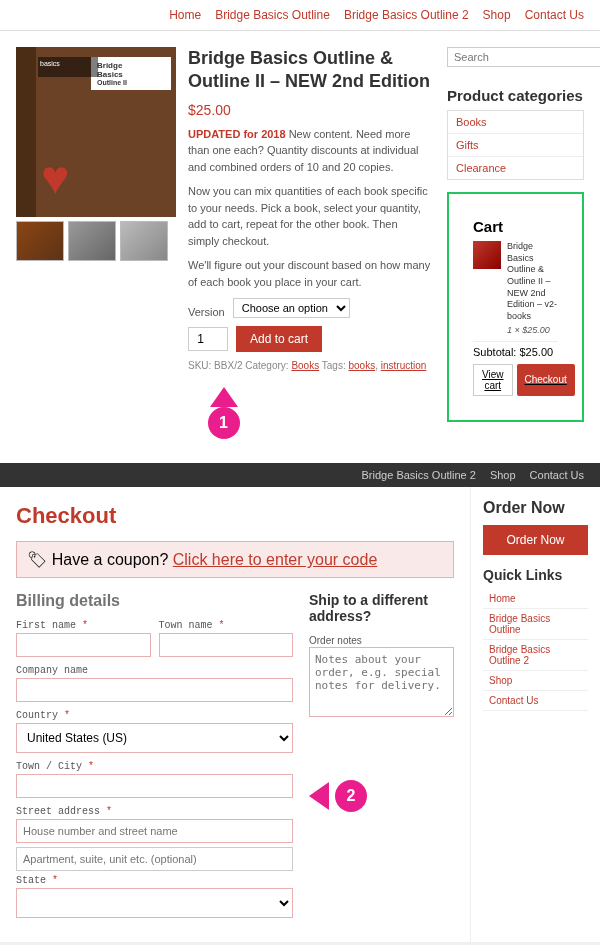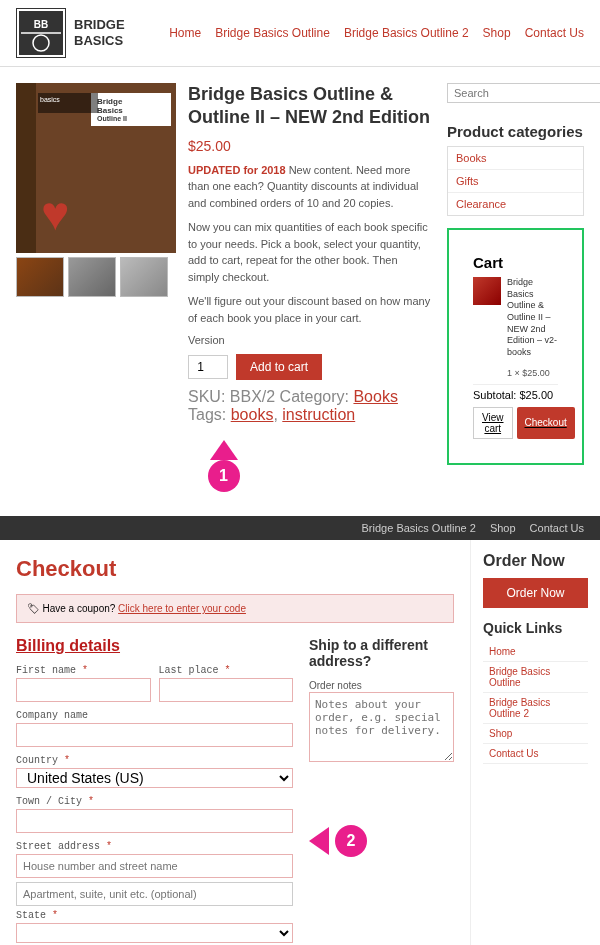--- a/index.html
+++ b/index.html
@@ -31,66 +31,66 @@
     .product-title { font-size: 18px; font-weight: bold; color: #333; margin-bottom: 8px; line-height: 1.3; }
     .product-price { color: #c0392b; font-size: 14px; margin-bottom: 8px; }
     .product-desc { font-size: 11px; color: #555; line-height: 1.5; margin-bottom: 8px; }
     .product-desc strong { color: #c0392b; }
     .version-row { display: flex; align-items: flex-end; gap: 8px; margin-bottom: 8px; }
     .version-label { font-size: 11px; color: #555; }
     .version-select { font-size: 11px; border: 1px solid #ccc; padding: 2px 4px; background: white; }
     .add-to-cart-row { display: flex; align-items: center; gap: 8px; margin-bottom: 8px; }
     .qty-input { width: 40px; border: 1px solid #ccc; padding: 4px; font-size: 12px; text-align: center; }
     .add-to-cart-btn { background: #c0392b; color: white; border: none; padding: 6px 14px; font-size: 12px; cursor: pointer; border-radius: 0; }
-    .sku-line { font-size: 16px; color: #888; }
+    .sku-line { font-size: 10px; color: #888; }
     .sku-line a { color: #c0392b; }
 
     
     .search-box { display: flex; margin-bottom: 12px; }
     .search-input { flex: 1; border: 1px solid #ccc; padding: 3px 6px; font-size: 11px; }
 
     .sidebar-section { margin-bottom: 12px; margin-top: 20px; }
     .sidebar-title { font-size: 15px; font-weight: bold; color: #333; margin-bottom: 6px; }
     .category-list { border: 1px solid #ddd; }
     .category-item { padding: 5px 8px; border-bottom: 1px solid #eee; font-size: 11px; color: #c0392b; cursor: pointer; }
     .category-item:last-child { border-bottom: none; }
 
     
     .cart-section { border: 2px solid #22c55e; padding: 24px; margin-bottom: 12px; }
     .cart-title { font-size: 15px; font-weight: bold; margin-bottom: 6px; }
     .cart-item { display: flex; gap: 6px; margin-bottom: 6px; align-items: flex-start; }
     .cart-item-img { width: 28px; height: 28px; background: linear-gradient(135deg, #c0392b, #8B0000); flex-shrink: 0; }
     .cart-item-desc { font-size: 9px; color: #333; line-height: 1.3; }
-    .cart-qty-price { font-size: 9px; color: #555; margin-top: 9px; }
+    .cart-qty-price { font-size: 9px; color: #555; margin-top: 2px; font-style: italic; }
     .cart-subtotal { font-size: 11px; margin-bottom: 6px; border-top: 1px solid #eee; padding-top: 4px; }
     .cart-buttons { display: flex; gap: 4px; text-decoration: underline; }
     .view-cart-btn { background: white; border: 1px solid #ccc; padding: 4px 8px; font-size: 10px; cursor: pointer; }
     .checkout-btn-sm { background: #c0392b; color: white; border: none; padding: 4px 8px; font-size: 10px; cursor: pointer; border-radius: 2px; }
 
     
     .secondary-nav { background: #333; display: flex; justify-content: flex-end; padding: 6px 16px; gap: 14px; }
     .secondary-nav a { color: #ccc; text-decoration: none; font-size: 11px; }
 
     
     .content-area { display: flex; gap: 0; }
     .checkout-col { flex: 1; background: white; padding: 16px; }
     .order-sidebar { width: 130px; background: white; padding: 12px; border-left: 1px solid #eee; }
 
     
     .checkout-title { font-size: 22px; color: #c0392b; font-weight: bold; margin-bottom: 12px; }
-    .coupon-notice { background: #f9e9e9; border: 1px solid #e8b0b0; padding: 8px 10px; font-size: 10px; margin-bottom: 14px; }
+    .coupon-notice { background: #f9e9e9; border: 1px solid #e8b0b0; padding: 8px 10px; font-size: 16px; margin-bottom: 14px; }
     .coupon-notice a { color: #c0392b; }
-    .section-heading { font-size: 16px; font-weight: bold; color: #b91c1c; margin-bottom: 10px; text-decoration: underline; }
+    .section-heading { font-size: 16px; font-weight: bold; color: #737373; margin-bottom: 10px; }
 
     .form-row { display: flex; gap: 8px; margin-bottom: 8px; }
     .form-group { flex: 1; }
     .form-label { font-size: 10px; color: #555; margin-bottom: 2px; display: block; font-family: Liberation Mono, monospace; }
     .form-label .required { color: #c0392b; }
     .form-input { width: 100%; border: 1px solid #e8b0b0; padding: 5px 6px; font-size: 11px; background: white; }
-    .form-select { width: 100%; border: 1px solid #e8b0b0; padding: 0 6px; font-size: 14px; background: white; }
+    .form-select { width: 100%; border: 1px solid #e8b0b0; padding: 6px 6px; font-size: 12px; background: white; }
     .ship-heading { font-size: 14px; font-weight: bold; color: #333; margin-bottom: 8px; }
     .order-notes-label { font-size: 10px; color: #555; margin-bottom: 2px; }
     .order-notes-textarea { width: 100%; height: 70px; border: 1px solid #e8b0b0; padding: 5px; font-size: 11px; resize: vertical; }
 
     
     .checkout-two-col { display: flex; gap: 16px; }
     .billing-col { flex: 1; }
     .shipping-col { flex: 0 0 145px; }
 
     
@@ -105,33 +105,20 @@
     .book-heart { position: absolute; bottom: 20px; left: 30px; }
     .book-label { position: absolute; top: 10px; right: 5px; background: white; padding: 4px 6px; font-size: 8px; font-weight: bold; color: #333; width: 80px; }
 
     
     .annot { display: inline-flex; width: 32px; height: 32px; border-radius: 50%; background: #e91e8c; color: white; font-size: 16px; font-weight: bold; align-items: center; justify-content: center; }
   </style>
 </head>
 <body>
 
 <div class="header">
-  <div class="logo">
-    <svg class="logo-icon" viewBox="0 0 50 50" width="50" height="50">
-      <rect width="50" height="50" fill="#333"></rect>
-      <rect x="2" y="2" width="46" height="46" fill="none" stroke="#fff" stroke-width="2"></rect>
-      <text x="25" y="20" text-anchor="middle" fill="white" font-size="10" font-weight="bold">BB</text>
-      <line x1="5" y1="25" x2="45" y2="25" stroke="white" stroke-width="1.5"></line>
-      <circle cx="25" cy="35" r="8" fill="none" stroke="white" stroke-width="1.5"></circle>
-    </svg>
-    <div>
-      <div style="font-size:13px;font-weight:bold;color:#333;line-height:1.2">BRIDGE</div>
-      <div style="font-size:13px;font-weight:bold;color:#333;line-height:1.2">BASICS</div>
-    </div>
-  </div>
   <nav class="nav">
     <a href="#">Home</a>
     <a href="#">Bridge Basics Outline</a>
     <a href="#">Bridge Basics Outline 2</a>
     <a href="#">Shop</a>
     <a href="#">Contact Us</a>
   </nav>
 </div>
 
 <div class="main-wrapper">
@@ -164,20 +151,23 @@
         <h1 class="product-title">Bridge Basics Outline &amp; Outline II – NEW 2nd Edition</h1>
         <div class="product-price">$25.00</div>
         <div class="product-desc">
           <strong>UPDATED for 2018</strong>
           <span> New content. Need more than one each? Quantity discounts at individual and combined orders of 10 and 20 copies.</span>
         </div>
         <div class="product-desc">Now you can mix quantities of each book specific to your needs. Pick a book, select your quantity, add to cart, repeat for the other book. Then simply checkout.</div>
         <div class="product-desc">We'll figure out your discount based on how many of each book you place in your cart.</div>
         <div class="version-row">
           <span class="version-label">Version</span>
+          <select class="version-select">
+            <option>Choose an option</option>
+          </select>
         </div>
         <div class="add-to-cart-row">
           <input type="number" class="qty-input" value="1" min="1" style="">
           <button class="add-to-cart-btn">Add to cart</button>
         </div>
         <div class="sku-line">
           <span>SKU: BBX/2</span>
           <span>Category:</span>
           <a href="#">Books</a>
           <span>Tags:</span>
@@ -252,21 +242,21 @@
 
       <div class="billing-col">
         <h3 class="section-heading">Billing details</h3>
 
         <div class="form-row">
           <div class="form-group">
             <label class="form-label"><span>First name</span> <span class="required">*</span></label>
             <input type="text" class="form-input" style="">
           </div>
           <div class="form-group">
-            <label class="form-label"><span>Last place</span> <span class="required">*</span></label>
+            <label class="form-label"><span>Town name</span> <span class="required">*</span></label>
             <input type="text" class="form-input" style="">
           </div>
         </div>
 
         <div class="form-group" style="margin-bottom:8px">
           <label class="form-label">Company name</label>
           <input type="text" class="form-input" style="">
         </div>
 
         <div class="form-group" style="margin-bottom:8px">

